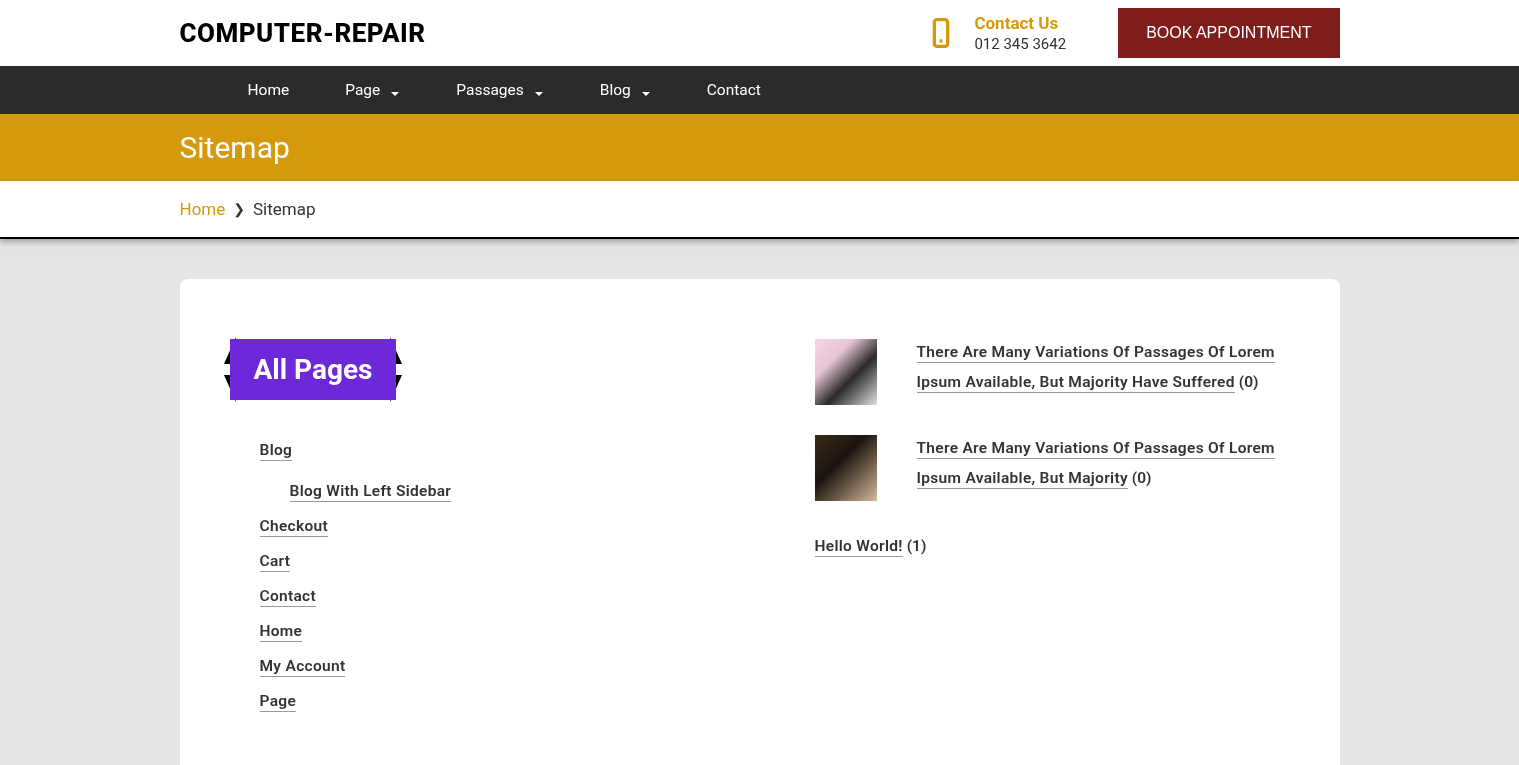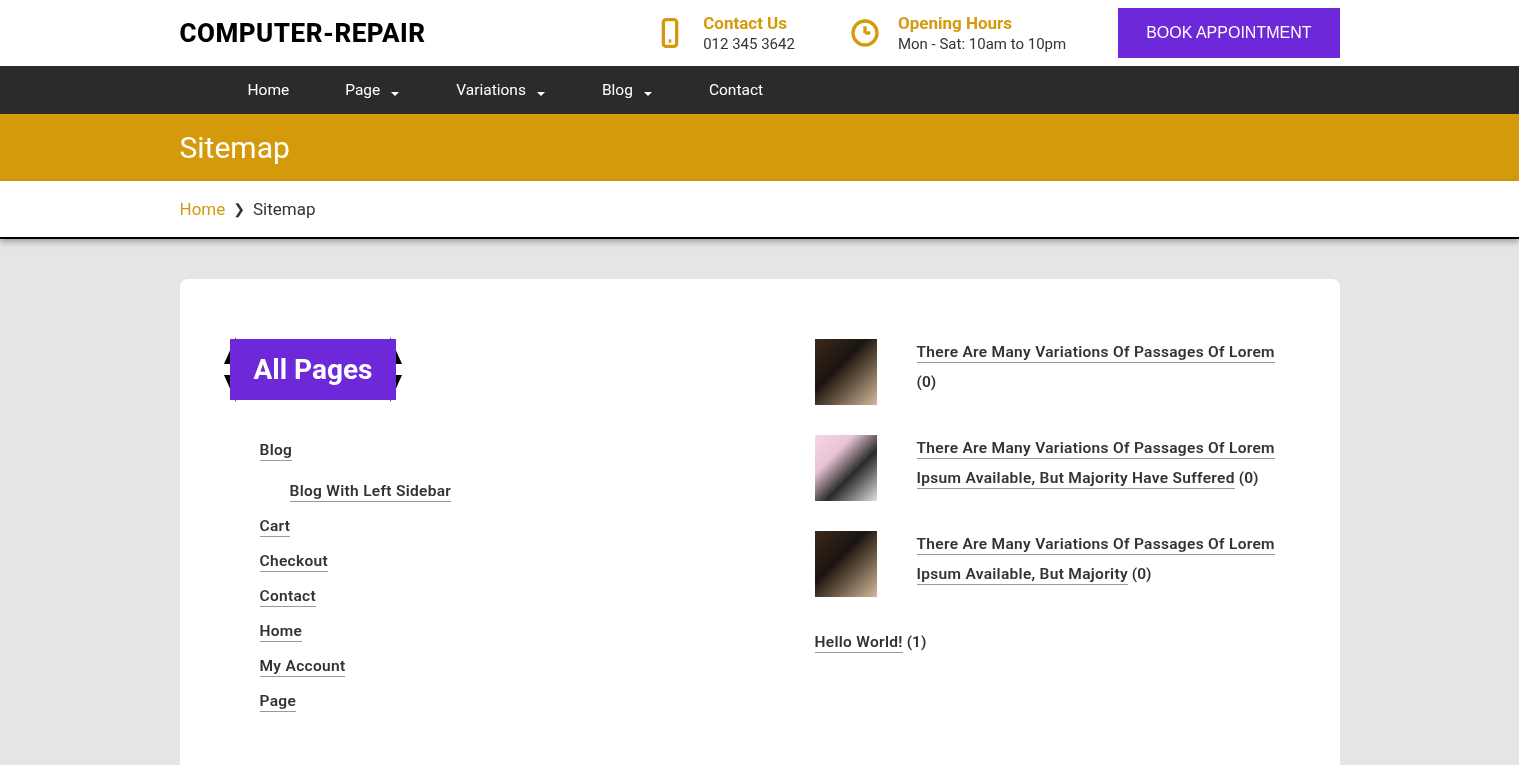--- a/index.html
+++ b/index.html
@@ -8,21 +8,21 @@
     .header-top { background: #fff; padding: 8px 0; }
     .container { max-width: 1200px; margin: 0 auto; padding: 0 20px; }
     .header-flex { display: flex; align-items: center; justify-content: space-between; }
     .logo { font-size: 26px; font-weight: 800; color: #000; letter-spacing: 0.5px; }
     .header-right { display: flex; align-items: center; gap: 52px; }
     .info-block { display: flex; align-items: center; gap: 15px; }
     .info-icon { width: 36px; height: 36px; display: flex; align-items: center; justify-content: center; }
     .info-icon svg { width: 32px; height: 32px; fill: none; stroke: #d49a0c; stroke-width: 2.5; }
     .info-text .info-title { color: #d49a0c; font-weight: 700; font-size: 17px; margin-bottom: 2px; }
     .info-text .info-detail { color: #333; font-size: 15px; }
-    .appointment-btn { background: #6d28d9; color: #fff; border: none; padding: 16px 28px; font-size: 16px; font-weight: 500; cursor: pointer; }
+    .appointment-btn { background: #7f1d1d; color: #fff; border: none; padding: 16px 28px; font-size: 16px; font-weight: 500; cursor: pointer; }
     
     .nav { background: #2b2b2b; }
     .nav-list { list-style: none; display: flex; padding-left: 40px; }
     .nav-item { position: relative; }
     .nav-link { display: flex; align-items: center; gap: 10px; color: #fff; text-decoration: none; padding: 15px 28px; font-size: 15.5px; }
     .chevron { width: 10px; height: 10px; }
     .chevron svg { width: 10px; height: 10px; fill: #fff; }
     
     .page-title-bar { background: #d49a0c; padding: 16px 0; }
     .page-title { color: #fff; font-size: 30px; font-weight: 400; }
@@ -79,33 +79,20 @@
             <svg viewBox="0 0 24 24">
                 <rect x="7" y="2" width="10" height="20" rx="2"></rect>
                 <line x1="11" y1="18" x2="13" y2="18"></line>
               </svg>
           </div>
           <div class="info-text">
             <div class="info-title">Contact Us</div>
             <div class="info-detail">012 345 3642</div>
           </div>
         </div>
-        <div class="info-block">
-          <div class="info-icon">
-            <svg viewBox="0 0 24 24">
-                <circle cx="12" cy="12" r="9"></circle>
-                <line x1="12" y1="7" x2="12" y2="12"></line>
-                <line x1="12" y1="12" x2="16" y2="12"></line>
-              </svg>
-          </div>
-          <div class="info-text">
-            <div class="info-title">Opening Hours</div>
-            <div class="info-detail">Mon - Sat: 10am to 10pm</div>
-          </div>
-        </div>
         <button class="appointment-btn">BOOK APPOINTMENT</button>
       </div>
     </div>
   </div>
 </div>
 
 <nav class="nav">
   <div class="container">
     <ul class="nav-list">
       <li class="nav-item">
@@ -116,21 +103,21 @@
       <li class="nav-item">
           <a href="#" class="nav-link">
             <span>Page</span>
             <span class="chevron"><svg viewBox="0 0 10 10">
                 <path d="M1 3 L5 7 L9 3"></path>
               </svg></span>
           </a>
         </li>
       <li class="nav-item">
           <a href="#" class="nav-link">
-            <span>Variations</span>
+            <span>Passages</span>
             <span class="chevron"><svg viewBox="0 0 10 10">
                 <path d="M1 3 L5 7 L9 3"></path>
               </svg></span>
           </a>
         </li>
       <li class="nav-item">
           <a href="#" class="nav-link">
             <span>Blog</span>
             <span class="chevron"><svg viewBox="0 0 10 10">
                 <path d="M1 3 L5 7 L9 3"></path>
@@ -172,41 +159,34 @@
             <span class="corner-bl"></span><span class="corner-br"></span>
             <div class="section-header-box">All Pages</div>
           </div>
           <ul class="page-list">
             <li>
               <a href="#">Blog</a>
               <ul class="page-list sub">
                 <li><a href="#">Blog With Left Sidebar</a></li>
               </ul>
             </li>
+            <li><a href="#">Checkout</a></li>
             <li><a href="#">Cart</a></li>
-            <li><a href="#">Checkout</a></li>
             <li><a href="#">Contact</a></li>
             <li><a href="#">Home</a></li>
             <li><a href="#">My Account</a></li>
             <li>
               <a href="#">Page</a>
               
             </li>
           </ul>
         </div>
 
         <div class="col">
           <div class="blog-list">
-            <div class="blog-item">
-              <div class="blog-thumb camera"></div>
-              <div class="blog-info">
-                <a href="#" class="blog-title">There Are Many Variations Of Passages Of Lorem</a>
-                <div class="blog-count">(0)</div>
-              </div>
-            </div>
             <div class="blog-item">
               <div class="blog-thumb watch"></div>
               <div class="blog-info">
                 <a href="#" class="blog-title">There Are Many Variations Of Passages Of Lorem Ipsum Available, But Majority Have Suffered</a>
                 <div class="blog-count">(0)</div>
               </div>
             </div>
             <div class="blog-item">
               <div class="blog-thumb camera"></div>
               <div class="blog-info">

